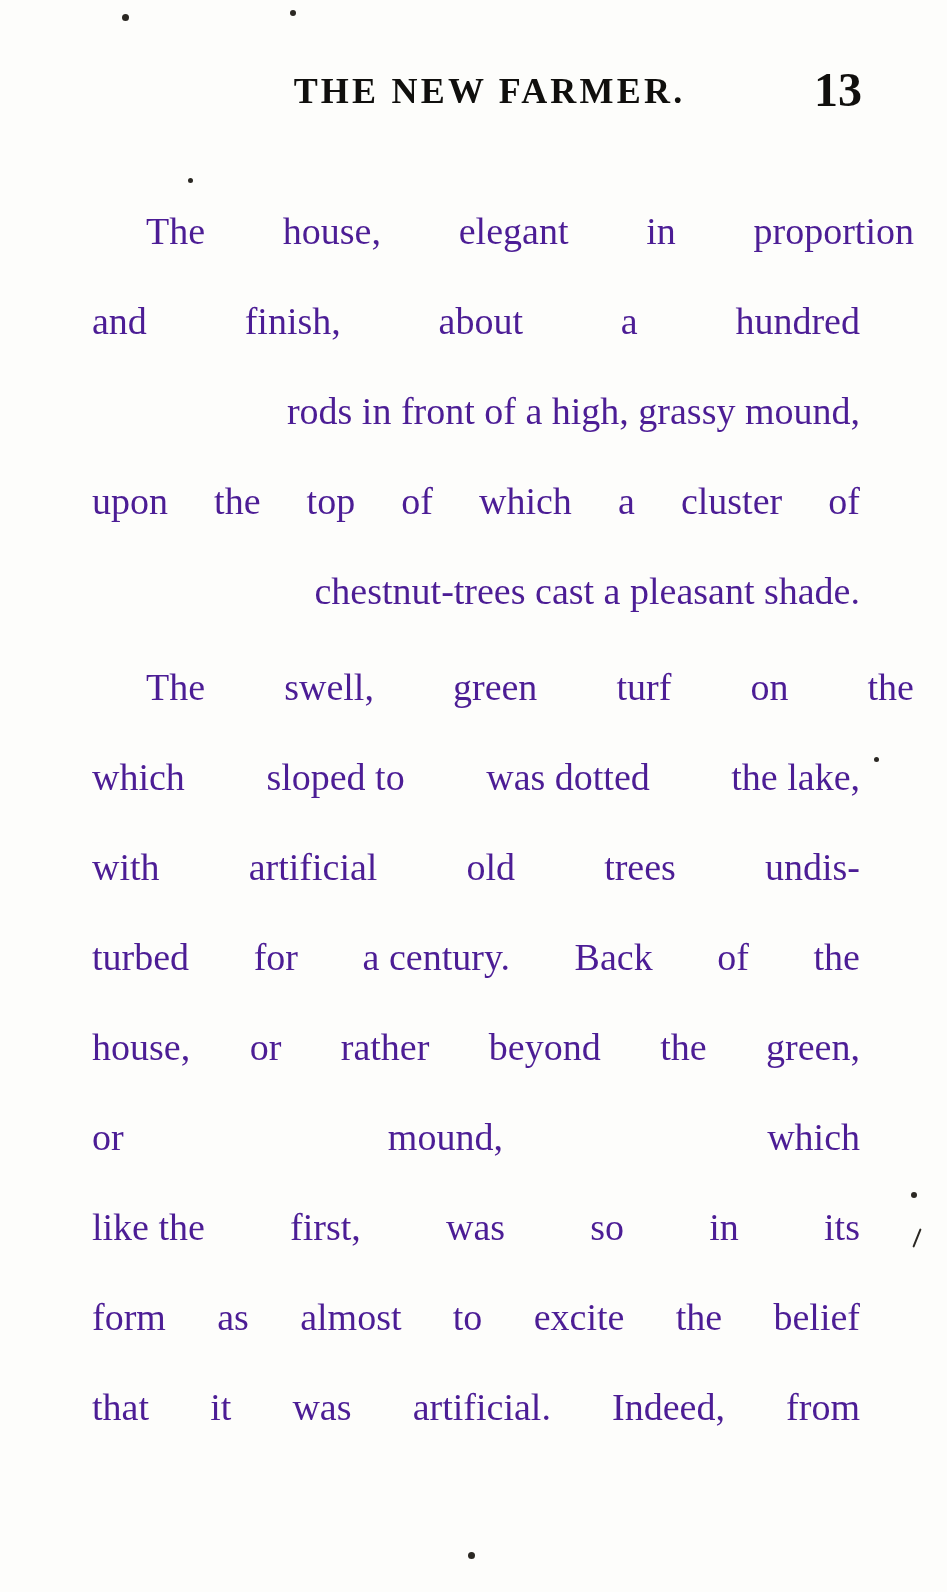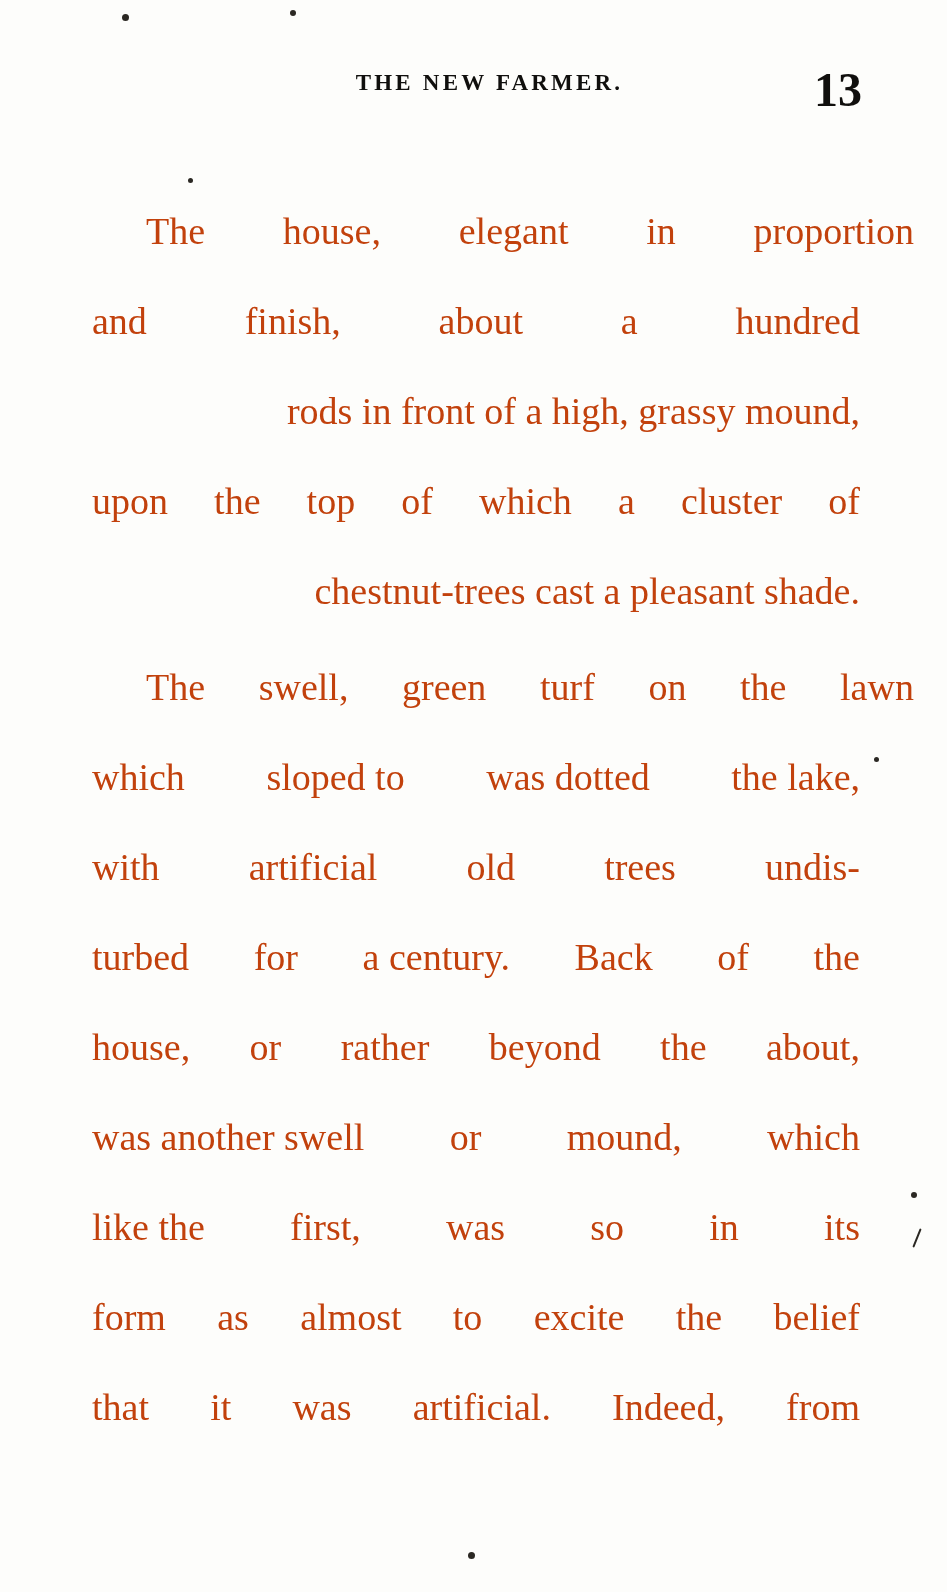--- a/index.html
+++ b/index.html
@@ -52,21 +52,21 @@
     right: 0;
     top: 62px;
     height: 46px;
   }
   .header-title {
     position: absolute;
     left: 0;
     right: 0;
     top: 8px;
     text-align: center;
-    font-size: 23px;
+    font-size: 36px;
     letter-spacing: 3.2px;
     font-weight: bold;
     font-variant: small-caps;
     text-transform: uppercase;
     padding-left: 32px;
   }
   .page-number {
     position: absolute;
     right: 85px;
     top: 0px;
@@ -98,21 +98,21 @@
   .line.last {
     justify-content: flex-end;
   }
   .line.indent {
     padding-left: 54px;
   }
   .line.indent.just > span:first-child { margin-left: 0; }
   .word { display: inline-block; }
 
   
-  .body-text { color: #c2410c; }
+  .body-text { color: #4c1d95; }
 </style>
 </head>
 <body>
 
 <div class="page">
 
   <div class="speck s1"></div>
   <div class="speck s2"></div>
   <div class="speck s3"></div>
   <div class="speck s4"></div>
@@ -127,25 +127,25 @@
 
   <div class="body-text">
       <div class="para">
         <div class="line just indent"><span class="word">The</span><span class="word">house,</span><span class="word">elegant</span><span class="word">in</span><span class="word">proportion</span></div>
         <div class="line just"><span class="word">and</span><span class="word">finish,</span><span class="word">about</span><span class="word">a</span><span class="word">hundred</span></div>
         <div class="line last"><span class="word">rods in front of a high, grassy mound,</span></div>
         <div class="line just"><span class="word">upon</span><span class="word">the</span><span class="word">top</span><span class="word">of</span><span class="word">which</span><span class="word">a</span><span class="word">cluster</span><span class="word">of</span></div>
         <div class="line last"><span class="word">chestnut-trees cast a pleasant shade.</span></div>
       </div>
       <div class="para">
-        <div class="line just indent"><span class="word">The</span><span class="word">swell,</span><span class="word">green</span><span class="word">turf</span><span class="word">on</span><span class="word">the</span><span class="word">lawn</span></div>
+        <div class="line just indent"><span class="word">The</span><span class="word">swell,</span><span class="word">green</span><span class="word">turf</span><span class="word">on</span><span class="word">the</span></div>
         <div class="line just"><span class="word">which</span><span class="word">sloped to</span><span class="word">was dotted</span><span class="word">the lake,</span></div>
         <div class="line just"><span class="word">with</span><span class="word">artificial</span><span class="word">old</span><span class="word">trees</span><span class="word">undis-</span></div>
         <div class="line just"><span class="word">turbed</span><span class="word">for</span><span class="word">a century.</span><span class="word">Back</span><span class="word">of</span><span class="word">the</span></div>
-        <div class="line just"><span class="word">house,</span><span class="word">or</span><span class="word">rather</span><span class="word">beyond</span><span class="word">the</span><span class="word">about,</span></div>
-        <div class="line just"><span class="word">was another swell</span><span class="word">or</span><span class="word">mound,</span><span class="word">which</span></div>
+        <div class="line just"><span class="word">house,</span><span class="word">or</span><span class="word">rather</span><span class="word">beyond</span><span class="word">the</span><span class="word">green,</span></div>
+        <div class="line just"><span class="word">or</span><span class="word">mound,</span><span class="word">which</span></div>
         <div class="line just"><span class="word">like the</span><span class="word">first,</span><span class="word">was</span><span class="word">so</span><span class="word">in</span><span class="word">its</span></div>
         <div class="line just"><span class="word">form</span><span class="word">as</span><span class="word">almost</span><span class="word">to</span><span class="word">excite</span><span class="word">the</span><span class="word">belief</span></div>
         <div class="line just"><span class="word">that</span><span class="word">it</span><span class="word">was</span><span class="word">artificial.</span><span class="word">Indeed,</span><span class="word">from</span></div>
       </div>
     </div>
 
 </div>
 
 </body></html>

